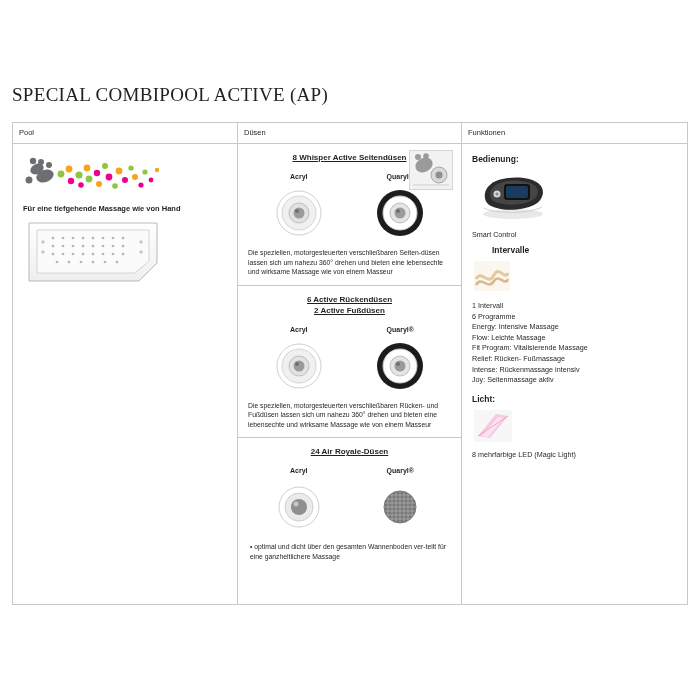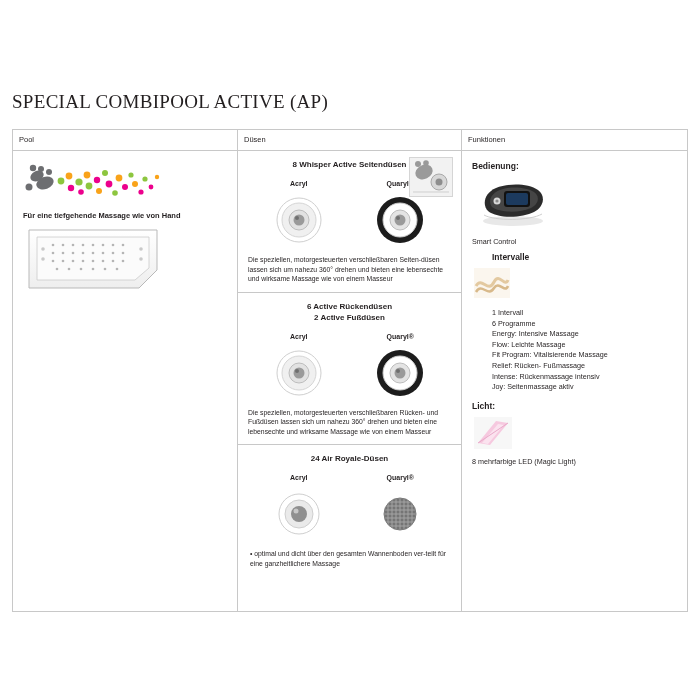--- a/index.html
+++ b/index.html
@@ -11,21 +11,21 @@
     width: 700px;
     height: 700px;
     font-family: "Liberation Sans", sans-serif;
     color: #231f20;
     position: relative;
     overflow: hidden;
   }
 
   .page {
     position: absolute;
-    left: 0; top: 7px;
+    left: 0; top: 0;
     width: 700px;
     height: 664px;
   }
 
   .title {
     position: absolute;
     left: 12px;
     top: 84px;
     font-family: "Liberation Serif", serif;
     font-size: 19px;
@@ -103,20 +103,21 @@
     position: relative;
   }
   .jet-block:last-child { border-bottom: none; }
 
   .jet-heading {
     text-align: center;
     font-size: 8px;
     font-weight: bold;
     line-height: 11px;
     margin-bottom: 4px;
+    text-decoration: underline;
   }
   .mat-labels {
     display: flex;
     justify-content: space-around;
     font-size: 7px;
     font-weight: bold;
     margin-top: 10px;
   }
   .mat-labels span { width: 50%; text-align: center; }
   .nozzle-row {
@@ -157,21 +158,20 @@
     font-weight: bold;
     margin: 2px 0 6px 0;
   }
   .c3-sub {
     font-size: 7.2px;
     margin: 4px 0 2px 0;
   }
   .c3-list {
     font-size: 7.2px;
     line-height: 10.6px;
-    margin-left: 20px;
   }
   .remote-wrap {
     margin: 2px 0 4px 2px;
   }
   .intervall-img {
     margin: 4px 0 6px 2px;
   }
   .light-img {
     margin: 4px 0 4px 2px;
   }

